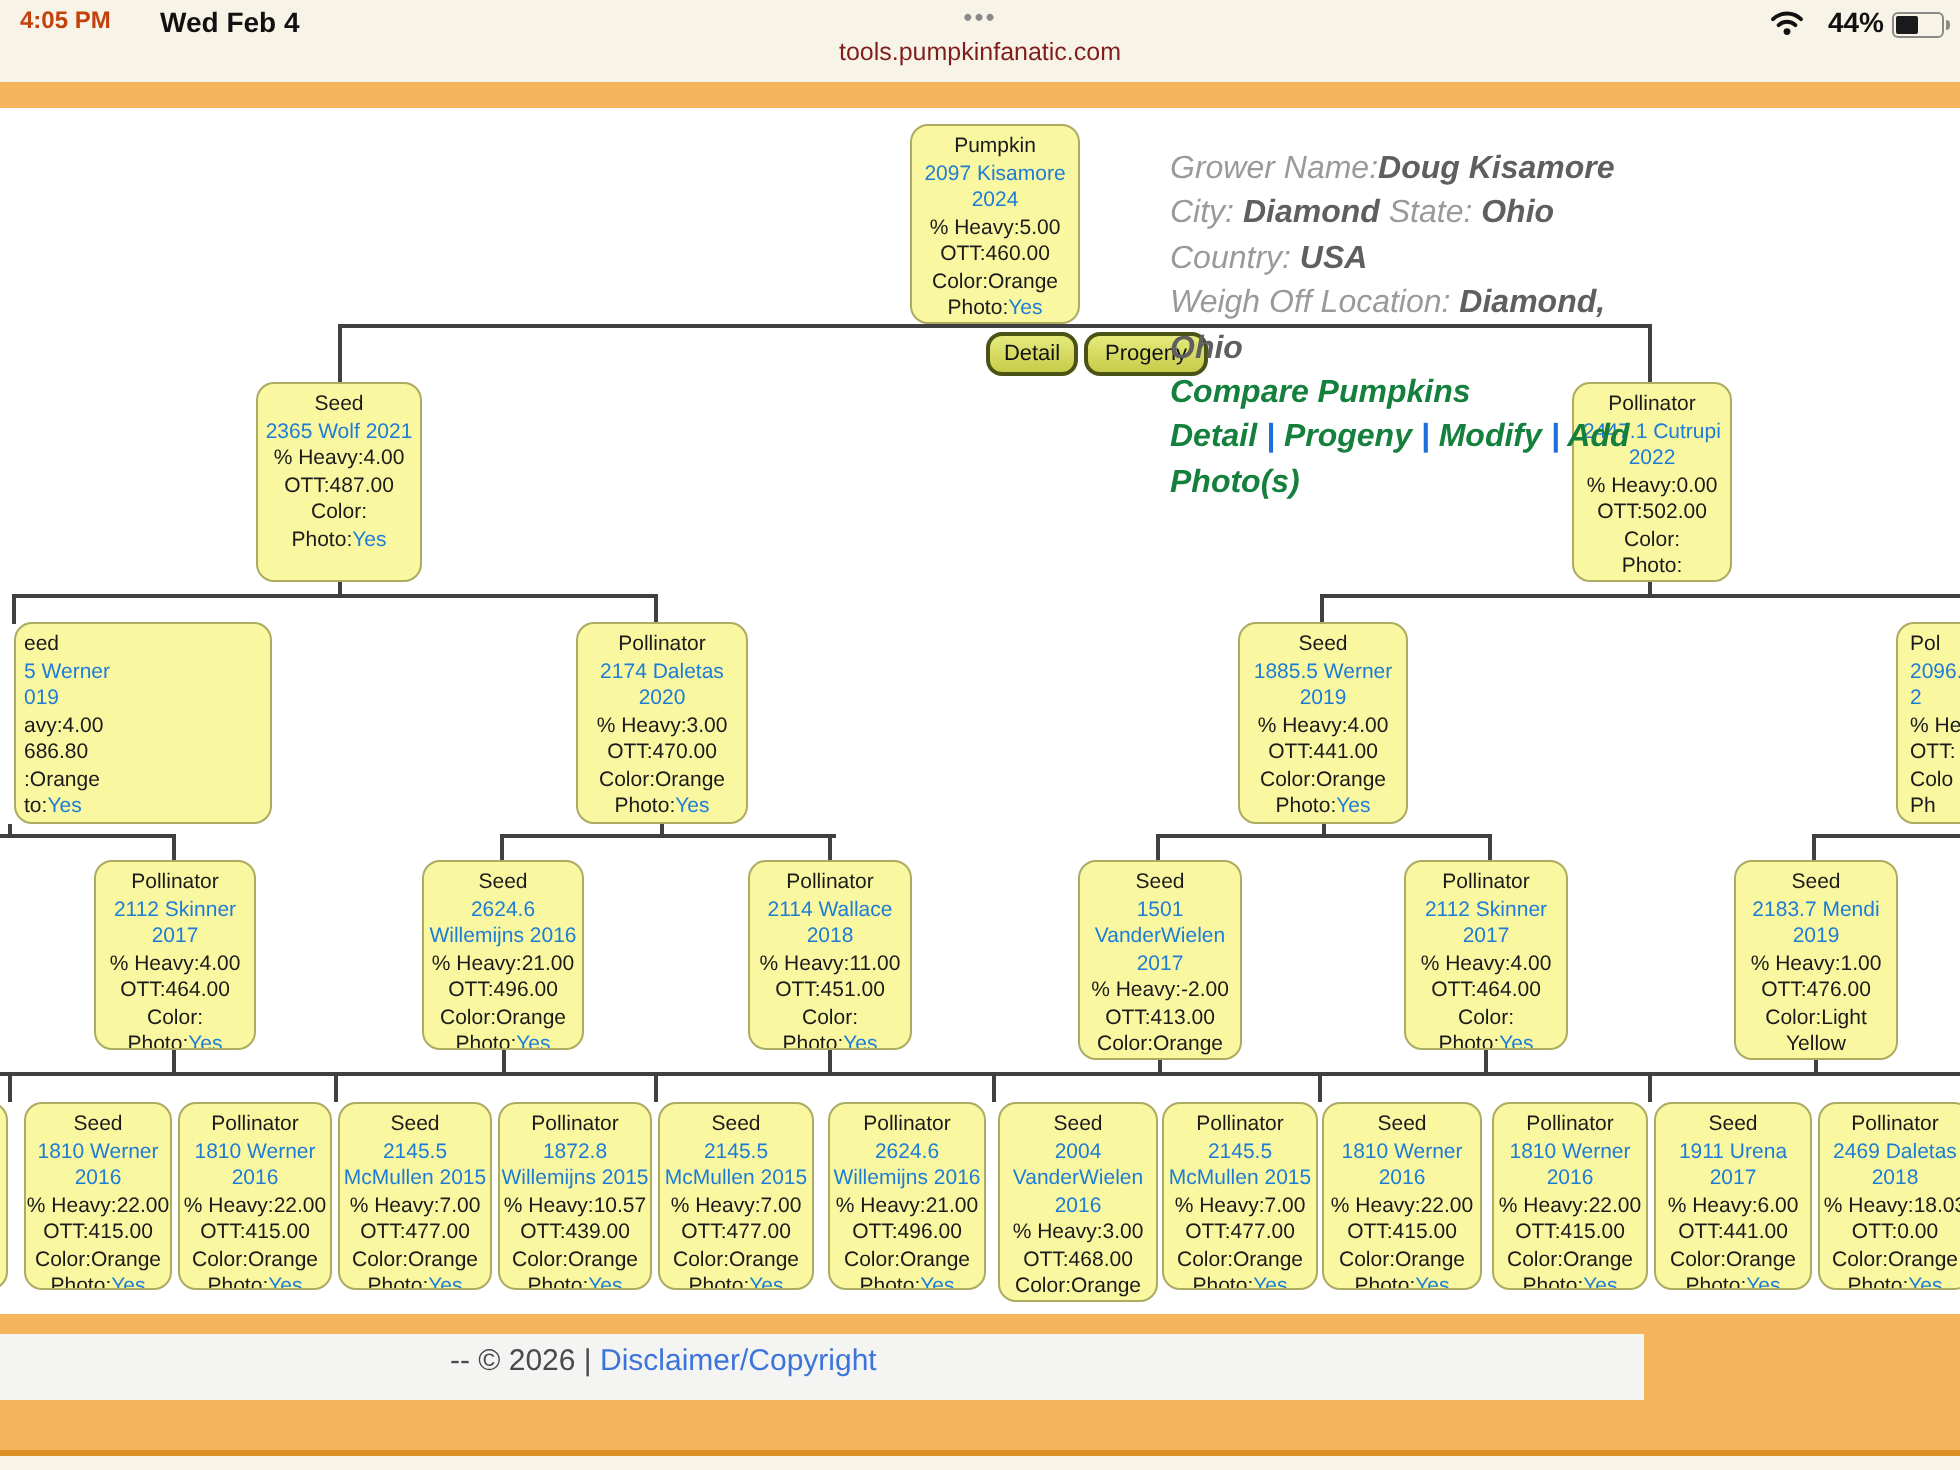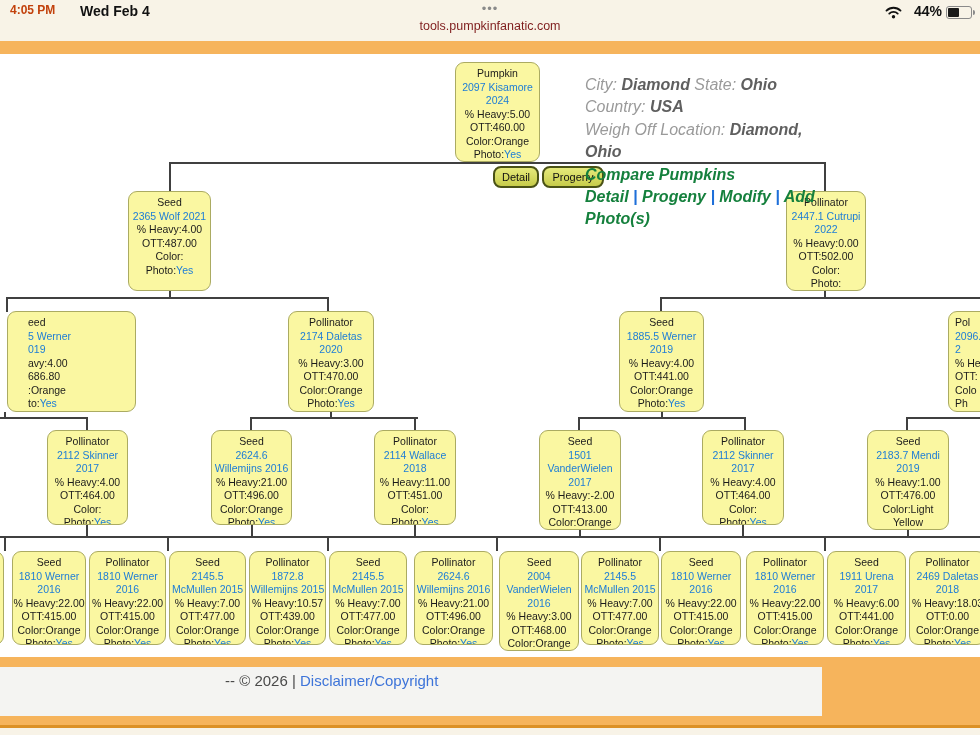--- a/index.html
+++ b/index.html
@@ -23,38 +23,38 @@
   
   .band-top{position:absolute;left:0;top:39px;width:980px;height:15px;background:#F6B45C;z-index:4;}
   .band-bottom{position:absolute;left:0;top:657px;width:980px;height:68px;background:#F6B45C;}
   .band-edge{position:absolute;left:0;top:725px;width:980px;height:3px;background:#DC9126;}
   .band-under{position:absolute;left:0;top:728px;width:980px;height:7px;background:#F8F3E7;}
   
   .pbox{position:absolute;background:#FAF7A1;border:1px solid #ABAB62;border-radius:9px;
         box-sizing:border-box;text-align:center;font-size:10.5px;line-height:13.5px;
         color:#1b1b1b;padding-top:4px;overflow:hidden;z-index:2;}
   .pbox .link{color:#1D7DD6;cursor:pointer;}
-  .frag-left{text-align:left;padding-left:20px;}
+  .frag-left{text-align:left;padding-left:4px;}
   .pad6{padding-left:6px;}
   
   .cline{position:absolute;background:#404040;z-index:1;}
   
   .pedbtn{position:absolute;z-index:3;background:linear-gradient(#E6EA7C,#C7CC4A);
           border:2px solid #4A5216;border-radius:8px;font-size:11px;color:#111;
           font-family:"Liberation Sans",sans-serif;padding:0;line-height:16px;cursor:pointer;}
   #btn-detail{left:493px;top:166px;width:46px;height:22px;}
   #btn-progeny{left:542px;top:166px;width:62px;height:22px;}
   
   #info{position:absolute;left:585px;top:74px;width:282px;z-index:3;
         font-size:16px;line-height:22.4px;font-style:italic;color:#9A9A9A;}
   #info b{color:#5F5F5F;}
   .ilink{color:#15803d;font-weight:bold;cursor:pointer;}
   .ilinkrow{color:#1E6FD9;font-weight:bold;}
   
-  #footerbox{position:absolute;left:0;top:667px;width:822px;height:49px;background:#F4F4F2;}
+  #footerbox{position:absolute;left:0;top:667px;width:822px;height:33px;background:#F4F4F2;}
   #footertext{position:absolute;left:225px;top:5px;font-size:15px;color:#4a4a4a;font-style:normal;}
   #footertext .flink{color:#3D74D9;cursor:pointer;}
 </style>
 </head>
 <body>
 
 <div id="page">
 
   <div id="statusbar">
     <span class="sb-time">4:05 PM</span>
@@ -349,20 +349,21 @@
         <div><span>OTT:0.00</span></div>
         <div><span>Color:Orange</span></div>
         <div><span>Photo:</span><span class="link">Yes</span></div>
       </div>
     </div>
 
   <button id="btn-detail" class="pedbtn">Detail</button>
   <button id="btn-progeny" class="pedbtn">Progeny</button>
 
   <div id="info">
+    <div><span>Grower Name:</span><b>Doug Kisamore</b></div>
     <div><span>City: </span><b>Diamond</b><span> State: </span><b>Ohio</b></div>
     <div><span>Country: </span><b>USA</b></div>
     <div><span>Weigh Off Location: </span><b>Diamond,</b></div>
     <div><b>Ohio</b></div>
     <div><span class="ilink">Compare Pumpkins</span></div>
     <div class="ilinkrow"><span class="ilink">Detail</span><span> | </span><span class="ilink">Progeny</span><span> | </span><span class="ilink">Modify</span><span> | </span><span class="ilink">Add Photo(s)</span></div>
   </div>
 
   <div class="band-bottom"></div>
   <div id="footerbox">

